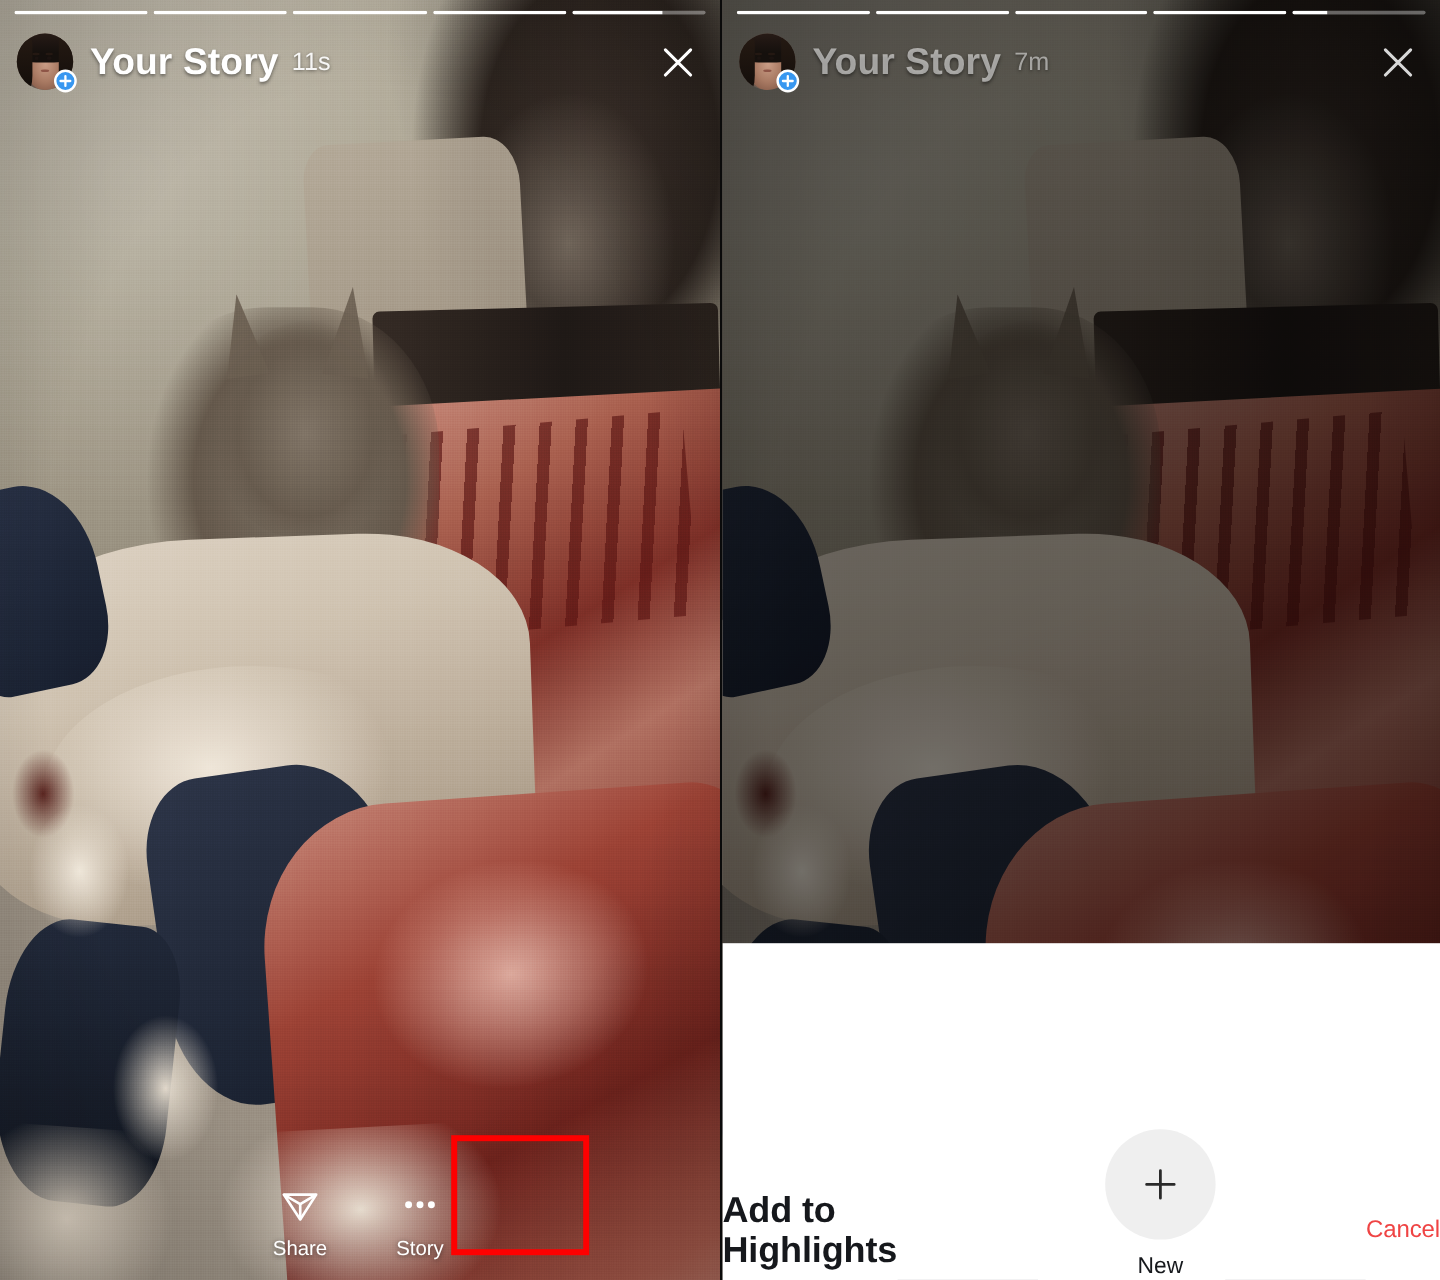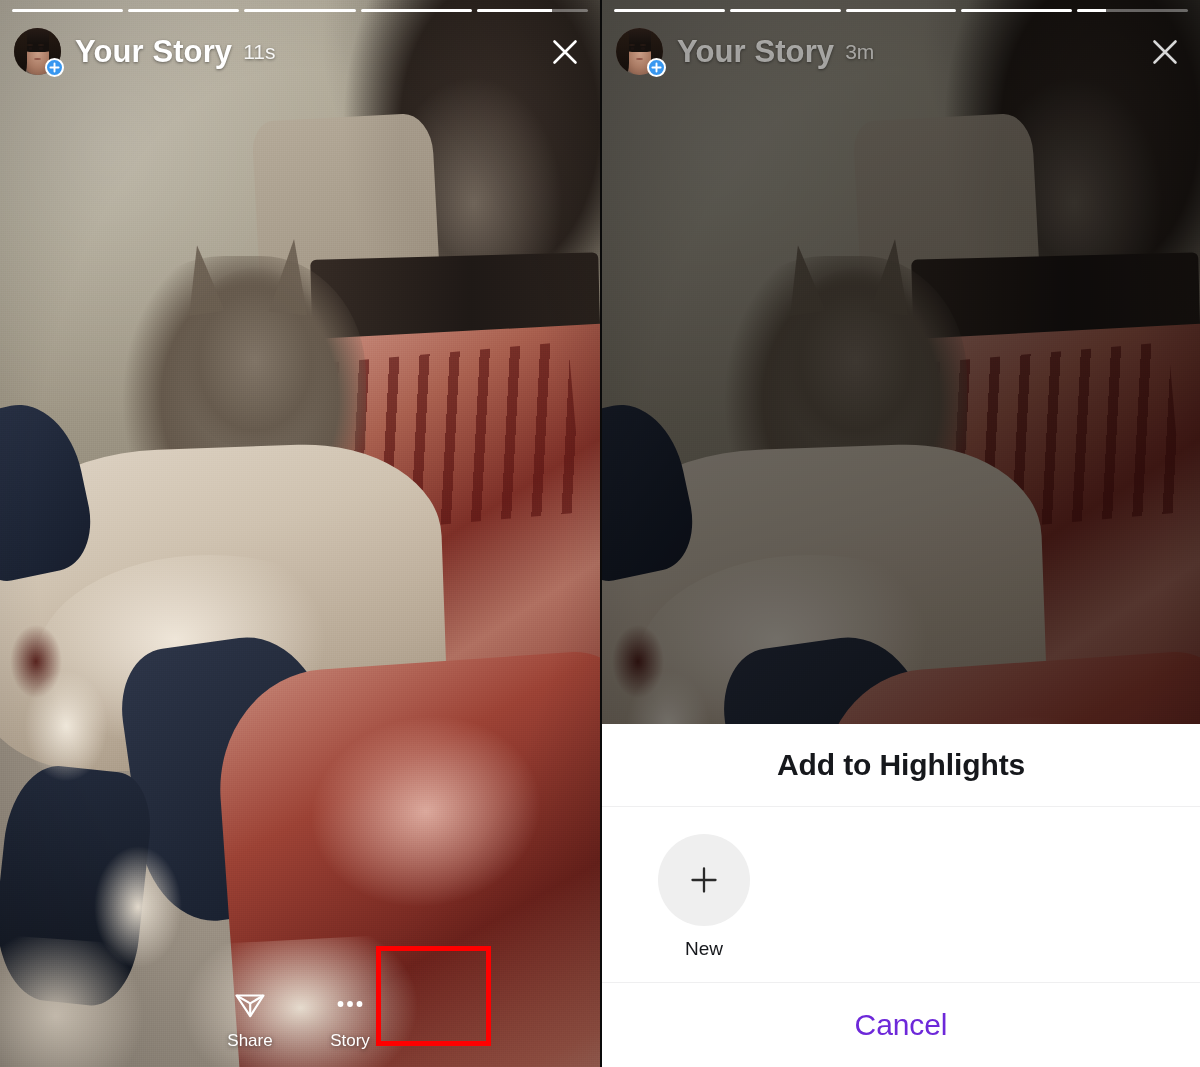--- a/index.html
+++ b/index.html
@@ -314,24 +314,24 @@
     left: 376px; top: 946px;
     width: 115px; height: 100px;
     border: 5px solid #fe0000;
     z-index: 8;
     pointer-events: none;
   }
 
   
   .sheet {
     position: absolute; left: 0; right: 0; bottom: 0;
-    height: 343px;
+    height: 281px;
     background: #ffffff;
     z-index: 20;
-    display: flex; flex-direction: column;
+    display: flex; flex-direction: row; align-items: flex-end;
   }
   .sheet-title {
     height: 82px;
     display: flex; align-items: center; justify-content: center;
     color: #16181c;
     font-size: 30px;
     font-weight: bold;
     letter-spacing: -.1px;
   }
   .sheet-divider {
@@ -390,22 +390,22 @@
     margin-top: 12px;
     color: #16181c;
     font-size: 19px;
   }
   .cancel-row {
     height: 84px;
     display: flex; align-items: center; justify-content: center;
     cursor: pointer;
   }
   .cancel-txt {
-    color: #6d28d9;
-    font-size: 30px;
+    color: #ef4444;
+    font-size: 20px;
     letter-spacing: -.1px;
   }
 </style>
 </head>
 <body>
 
 <div class="screen">
 
   <div class="panel left">
 
@@ -577,21 +577,21 @@
             <div class="eye-r"></div>
           <div class="lips"></div>
         </div>
         <div class="plus-badge">
           <svg width="11" height="11" viewBox="0 0 11 11" aria-hidden="true">
             <path d="M5.5 1.4v8.2M1.4 5.5h8.2" stroke="#ffffff" stroke-width="1.9" stroke-linecap="round"></path>
           </svg>
         </div>
       </div>
       <div class="story-name">Your Story</div>
-      <div class="story-time">3m</div>
+      <div class="story-time">7m</div>
       <div class="close-btn">
         <svg width="30" height="30" viewBox="0 0 30 30" aria-hidden="true">
           <path d="M4.5 4.5L25.5 25.5M25.5 4.5L4.5 25.5" stroke="#d8d8d8" stroke-width="2.6" stroke-linecap="round"></path>
         </svg>
       </div>
     </div>
 
     <div class="sheet">
       <div class="sheet-title">Add to Highlights</div>
       <div class="sheet-divider"></div>

